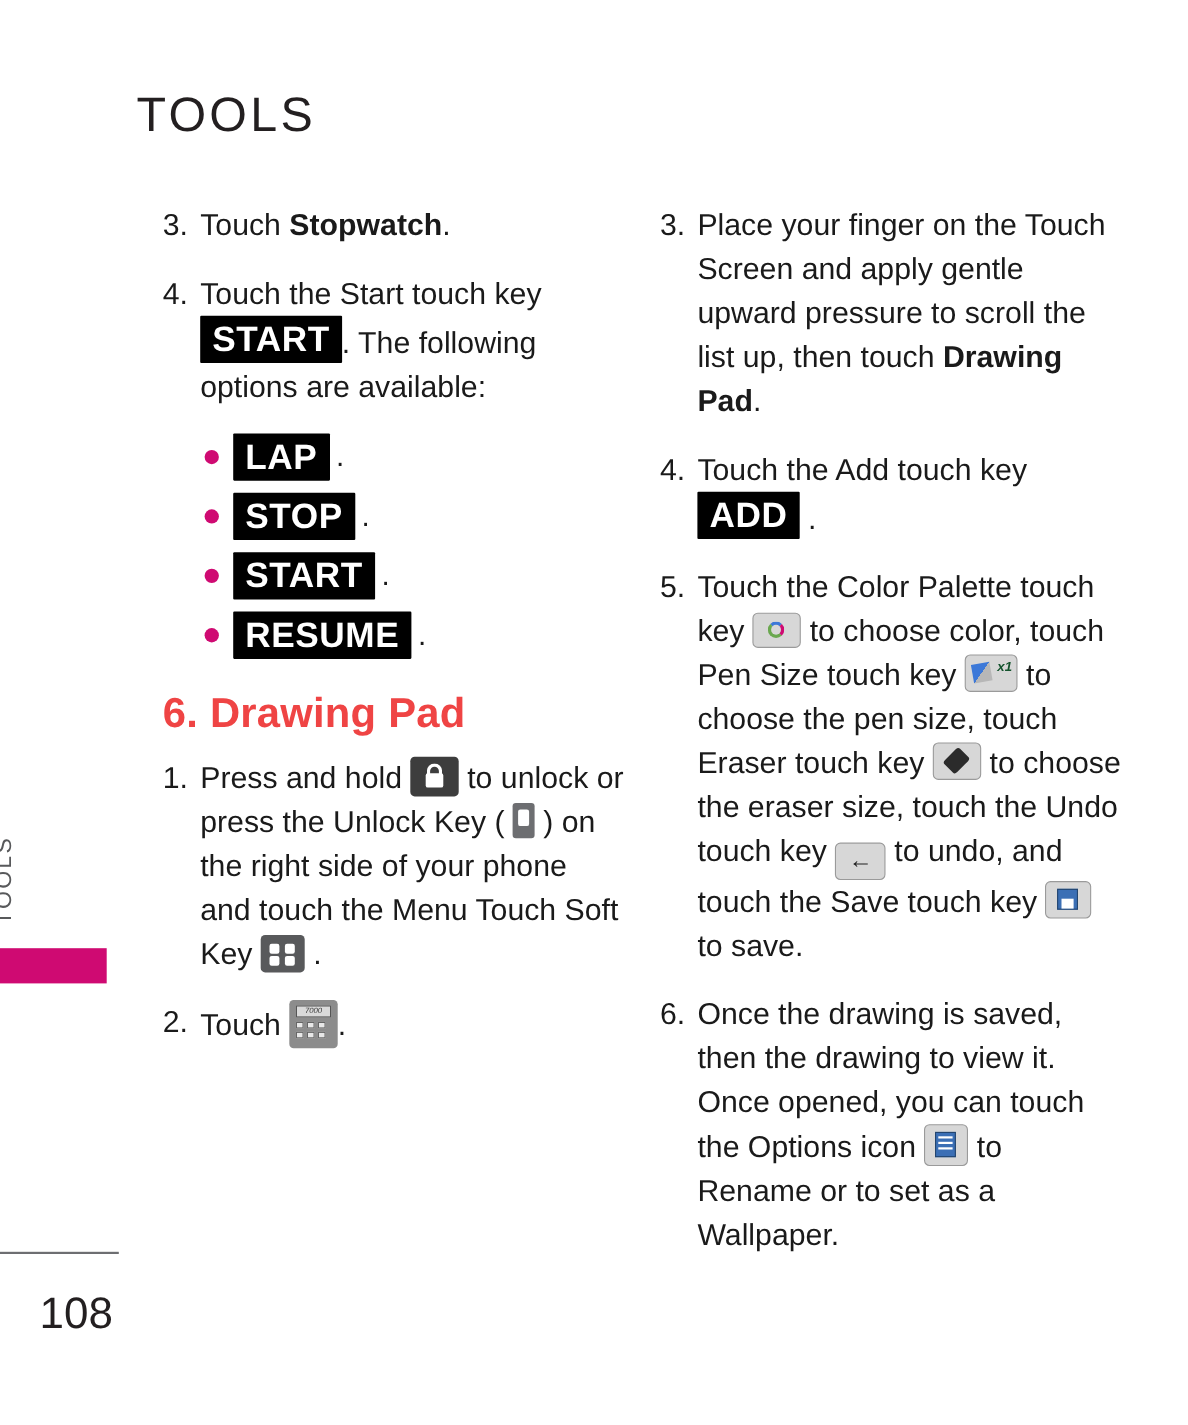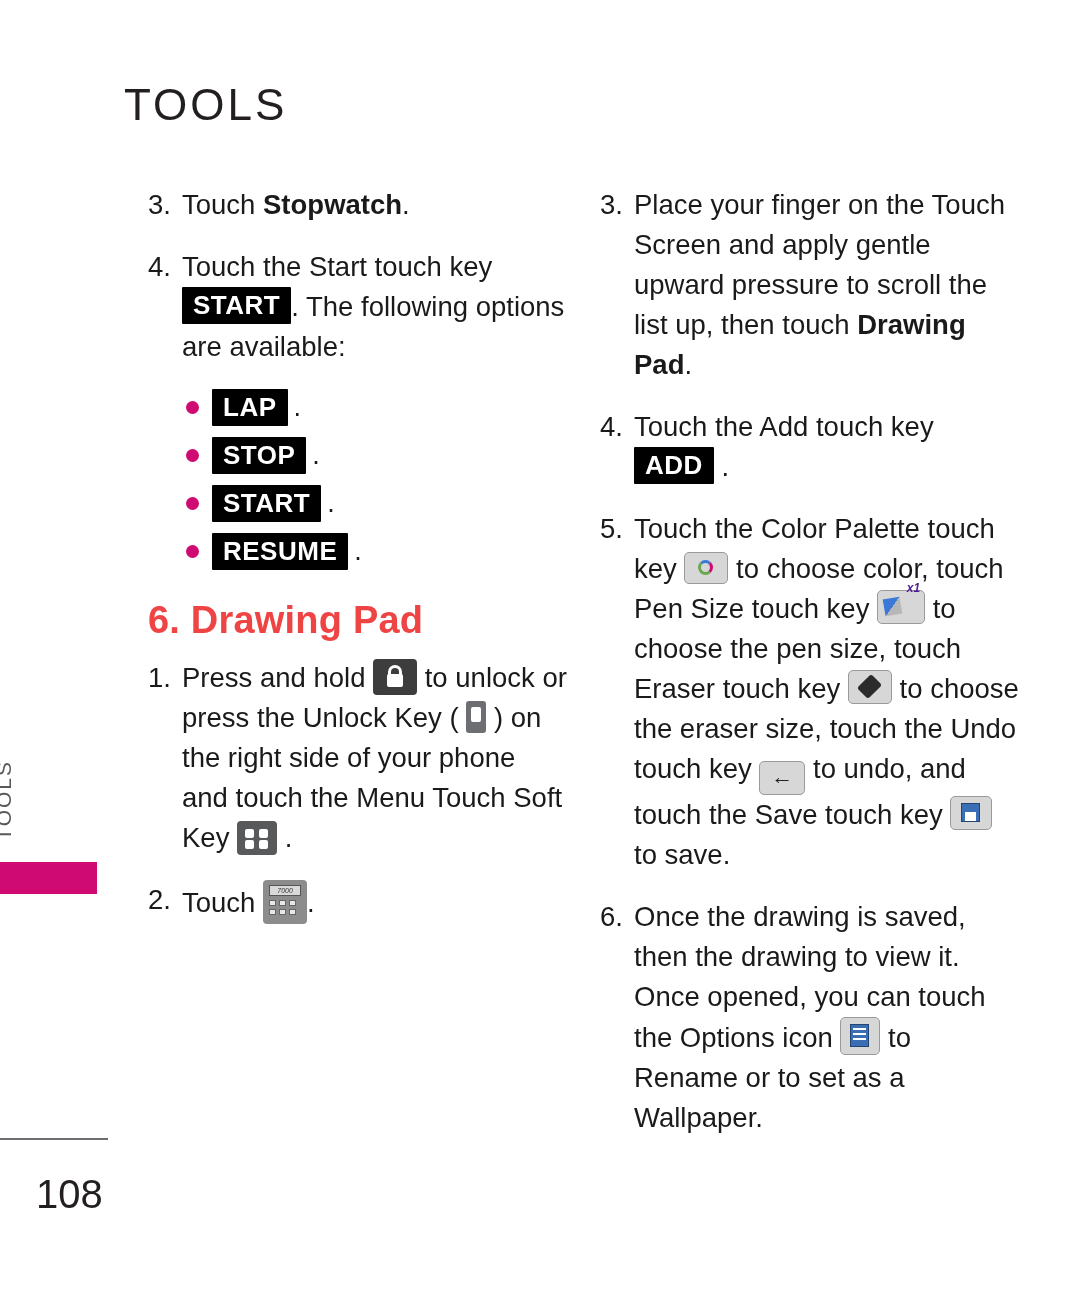--- a/index.html
+++ b/index.html
@@ -79,21 +79,21 @@
     color: #ffffff;
     font-weight: bold;
     font-size: 23px;
     letter-spacing: 0.5px;
     padding: 3px 9px 4px 9px;
     line-height: 1;
     vertical-align: 2px;
     border-radius: 1px;
   }
   .chip.big {
-    font-size: 26px;
+    font-size: 32px;
     padding: 5px 11px 6px 11px;
   }
 
   
   .bullets {
     margin: 6px 0 0 38px;
   }
   .bullet-row {
     display: flex;
     align-items: center;
@@ -244,24 +244,24 @@
   }
   .ico-pen .nib {
     position: absolute;
     left: 6px; top: 7px;
     width: 17px; height: 17px;
     background: linear-gradient(135deg,#3c78d8 50%, #b7b7b7 50%);
     transform: rotate(-10deg);
   }
   .ico-pen .x1 {
     position: absolute;
-    right: 4px; bottom: 15px;
+    right: 4px; bottom: 2px;
     font-size: 12px;
     font-weight: bold;
-    color: #4c1d95;
+    color: #14532d;
   }
 
   .ico-eraser {
     width: 42px; height: 32px;
     background: #d7d7d7;
     border: 1px solid #9a9a9a;
     border-radius: 5px;
     vertical-align: -6px;
   }
   .ico-eraser::after {

